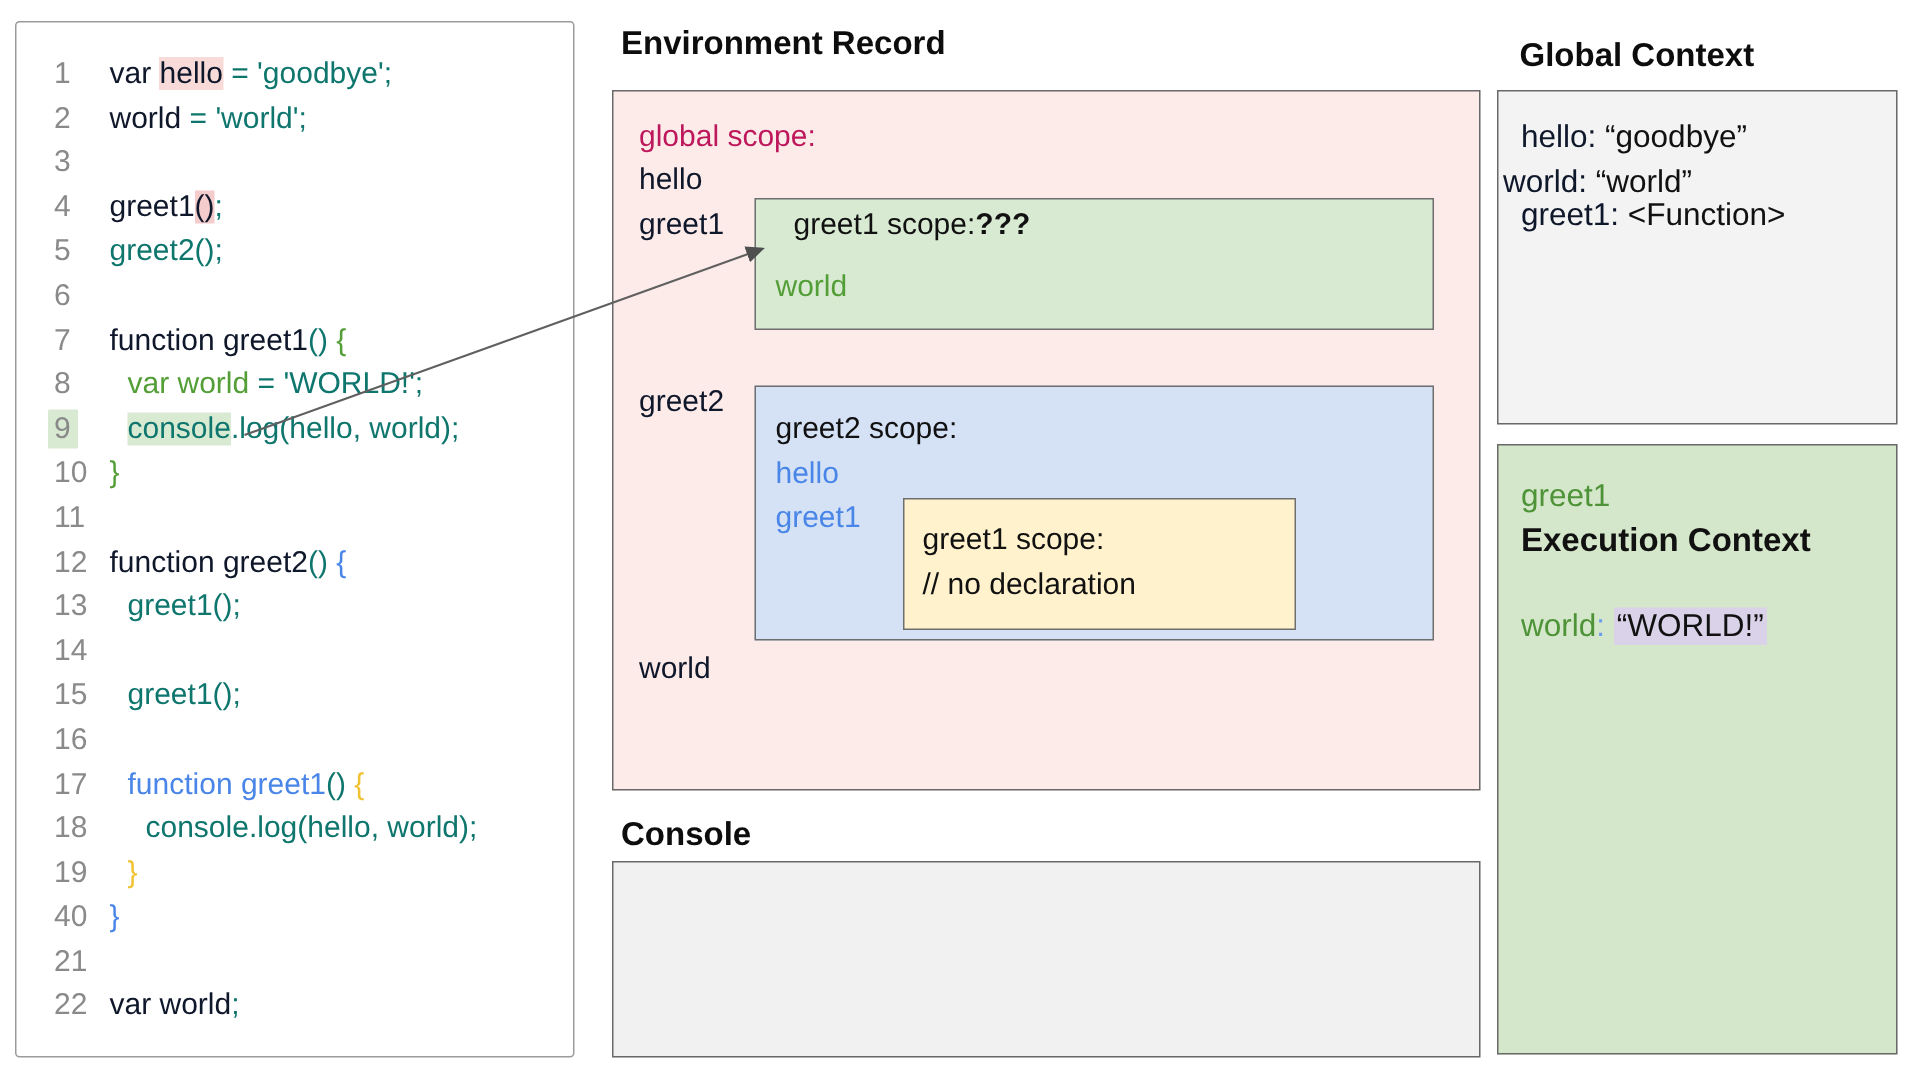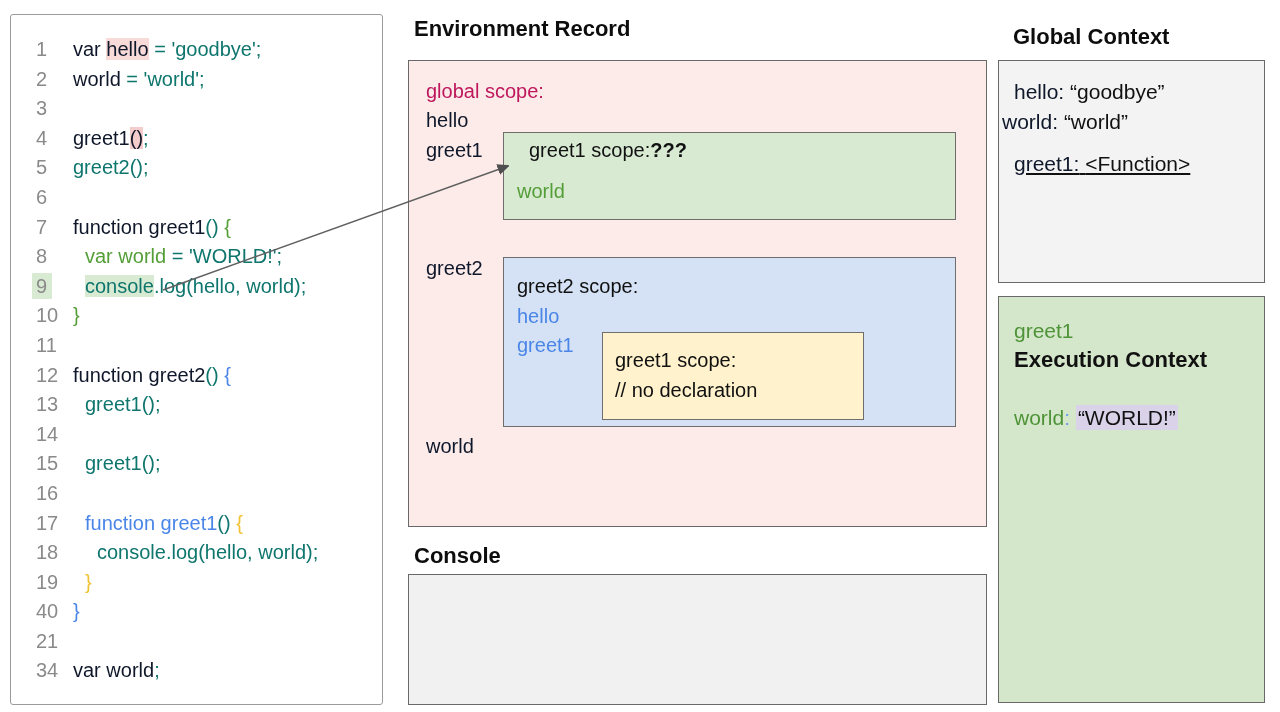--- a/index.html
+++ b/index.html
@@ -64,21 +64,21 @@
       <div class="code-row"><span class="gutter"><span class="num">12</span></span><span class="code-text indent-0"><span class="c-red">function greet2</span><span class="c-ink">() </span><span class="c-blue">{</span></span></div>
       <div class="code-row"><span class="gutter"><span class="num">13</span></span><span class="code-text indent-1"><span class="c-ink">greet1();</span></span></div>
       <div class="code-row"><span class="gutter"><span class="num">14</span></span></div>
       <div class="code-row"><span class="gutter"><span class="num">15</span></span><span class="code-text indent-1"><span class="c-ink">greet1();</span></span></div>
       <div class="code-row"><span class="gutter"><span class="num">16</span></span><span class="code-text indent-0"></span></div>
       <div class="code-row"><span class="gutter"><span class="num">17</span></span><span class="code-text indent-1"><span class="c-blue">function greet1</span><span class="c-ink">() </span><span class="c-yellow">{</span></span></div>
       <div class="code-row"><span class="gutter"><span class="num">18</span></span><span class="code-text indent-2"><span class="c-ink">console.log(hello, world);</span></span></div>
       <div class="code-row"><span class="gutter"><span class="num">19</span></span><span class="code-text indent-1"><span class="c-yellow">}</span></span></div>
       <div class="code-row"><span class="gutter"><span class="num">40</span></span><span class="code-text indent-0"><span class="c-blue">}</span></span></div>
       <div class="code-row"><span class="gutter"><span class="num">21</span></span><span class="code-text indent-0"></span></div>
-      <div class="code-row"><span class="gutter"><span class="num">34</span></span><span class="code-text indent-0"><span class="c-red">var world</span><span class="c-ink">;</span></span></div>
+      <div class="code-row"><span class="gutter"><span class="num">22</span></span><span class="code-text indent-0"><span class="c-red">var world</span><span class="c-ink">;</span></span></div>
     </div>
 </div>
 
 <div class="panel-title" style="left:414px; top:16px;">Environment Record</div>
 
 <div class="box pink-box">
   <div class="box-label" style="left:17px; top:16px; color:#be185d;">global scope:</div>
   <div class="box-label c-red" style="left:17px; top:45px;">hello</div>
   <div class="box-label c-red" style="left:17px; top:75px;">greet1</div>
   <div class="box-label c-red" style="left:17px; top:193px;">greet2</div>
@@ -111,21 +111,21 @@
 <div class="panel-title" style="left:1013px; top:24px;">Global Context</div>
 <div class="box gctx-box">
   <div class="rp-line" style="left:15px; top:16px;">
     <span class="c-red">hello:</span>
     <span>“goodbye”</span>
   </div>
   <div class="rp-line" style="left:3px; top:46px;">
     <span class="c-red">world:</span>
     <span>“world”</span>
   </div>
-  <div class="rp-line" style="left:15px; top:88px;text-decoration:underline;">
+  <div class="rp-line" style="left:15px; top:68px;">
     <span class="c-red">greet1:</span>
     <span>&lt;Function&gt;</span>
   </div>
 </div>
 
 <div class="box ectx-box">
   <div class="rp-line c-green" style="left:15px; top:19px; color:#4e9338;">greet1</div>
   <div class="rp-line bold" style="left:15px; top:48px; font-size:22px;">Execution Context</div>
   <div class="rp-line" style="left:15px; top:106px;">
     <span style="color:#4e9338;">world</span><span class="c-ltblue">:</span>

